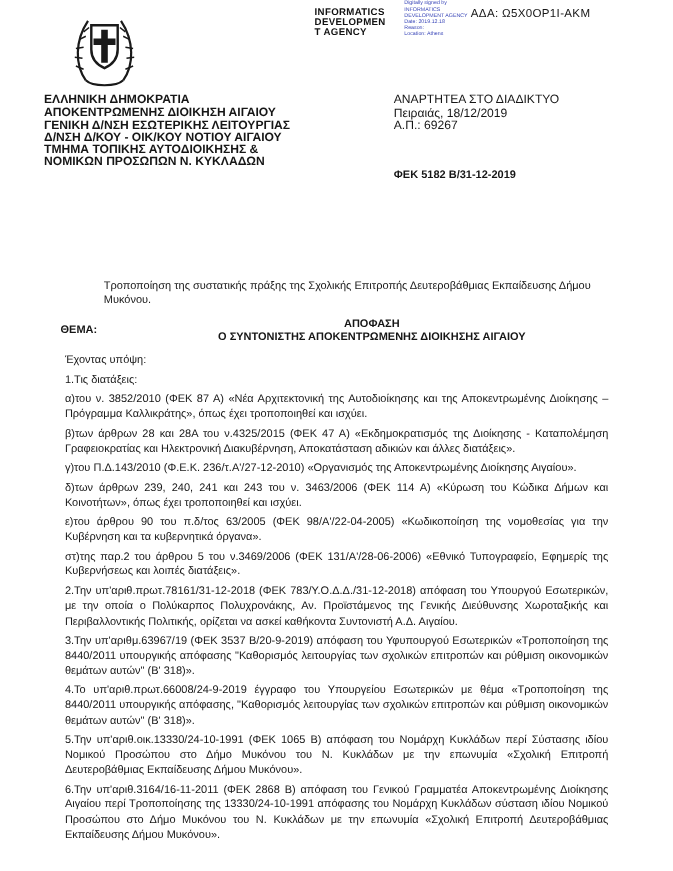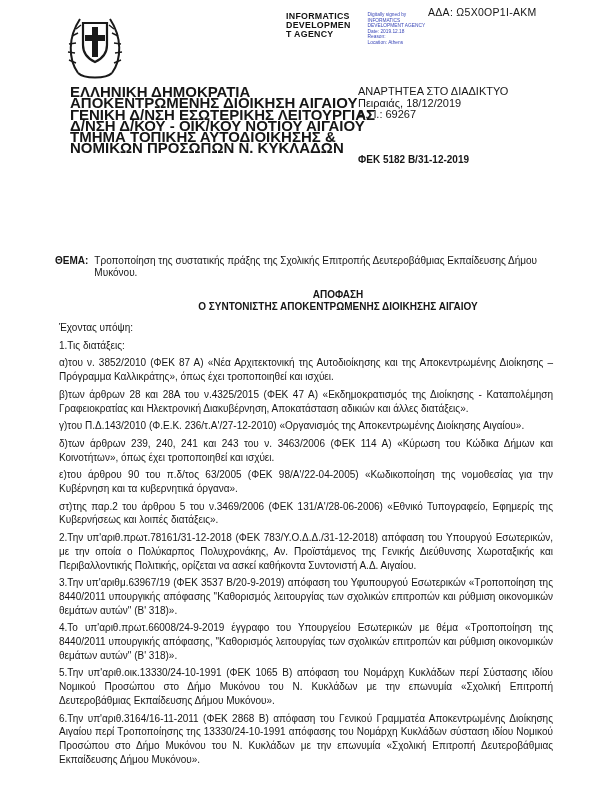--- a/index.html
+++ b/index.html
@@ -23,45 +23,45 @@
   }
   .emblem {
     position: absolute;
     top: 11px;
     left: 62px;
     width: 66px;
     height: 70px;
   }
   .sig {
     position: absolute;
-    top: 12px;
+    top: 1px;
     left: 286px;
     display: flex;
     gap: 17px;
-    align-items: flex-start;
+    align-items: flex-end;
   }
   .sig-agency {
     font-size: 8.8px;
     font-weight: 700;
     line-height: 9.2px;
     letter-spacing: 0.3px;
     color: #111;
     white-space: nowrap;
   }
   .sig-details {
     font-size: 4.8px;
     line-height: 5.6px;
     color: #3a47b8;
     width: 64px;
   }
   .sender {
     position: absolute;
     top: 86px;
-    left: 70px;
-    font-size: 15px;
+    left: 40px;
+    font-size: 11px;
     font-weight: 700;
     line-height: 11.3px;
     white-space: nowrap;
   }
   .refblock {
     position: absolute;
     top: 86px;
     left: 358px;
     font-size: 11px;
     line-height: 11.6px;
@@ -87,21 +87,21 @@
   .thema {
     position: absolute;
     top: 255px;
     left: 55px;
     width: 502px;
     font-size: 10px;
     line-height: 12.4px;
     display: flex;
     gap: 6px;
   }
-  .thema-label { font-weight: 700; flex: 0 0 auto; }
+  .thema-label { font-weight: 700; flex: 0 0 auto; margin-top: 40px; }
   .thema-text { flex: 1 1 auto; }
   .decision-head {
     position: absolute;
     top: 289px;
     left: 0;
     width: 612px;
     text-align: center;
     font-weight: 700;
     font-size: 10px;
     line-height: 11.6px;

